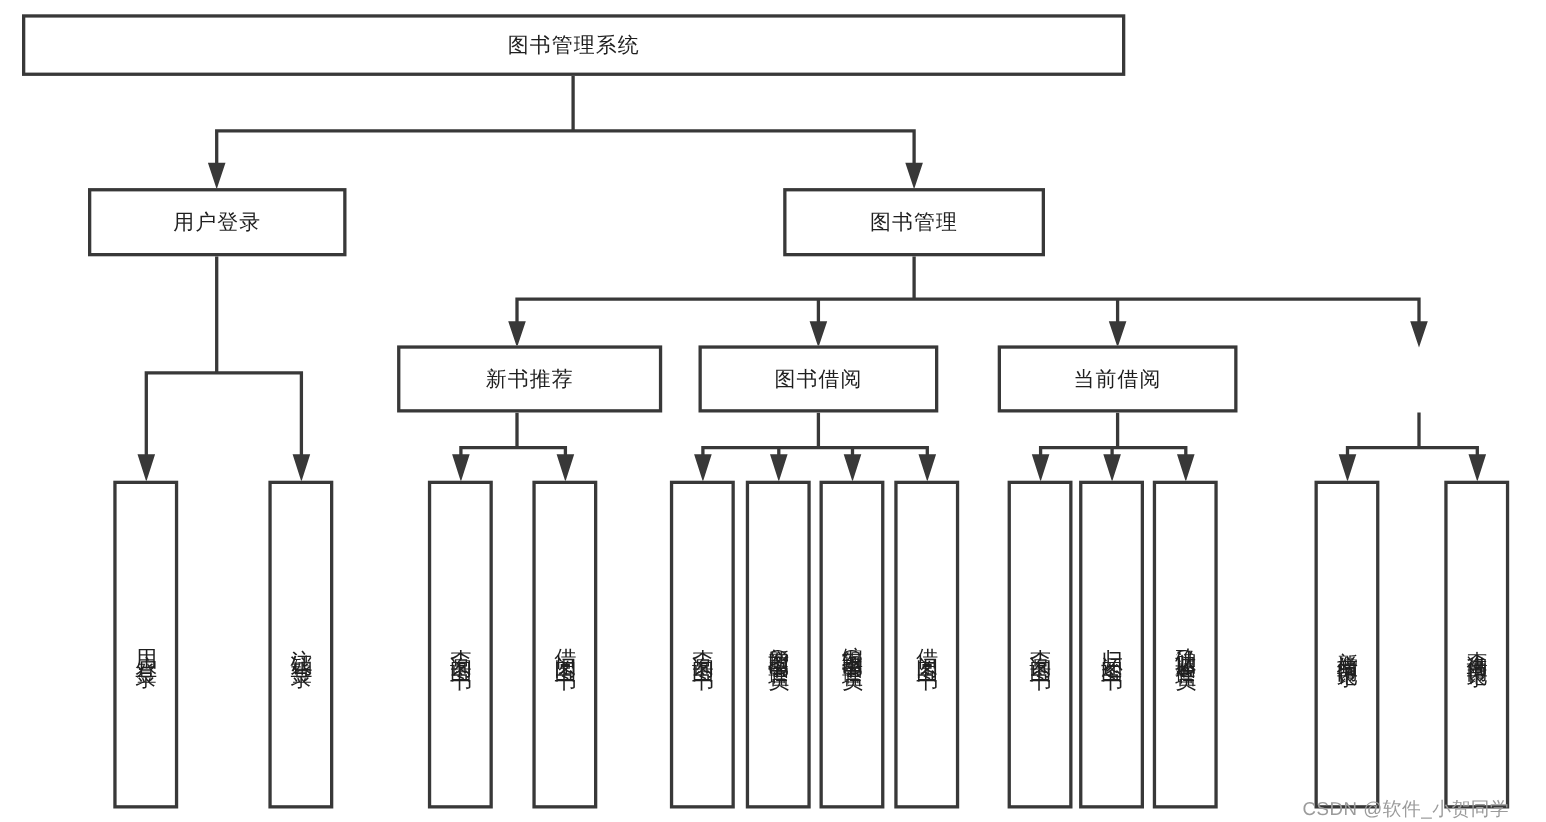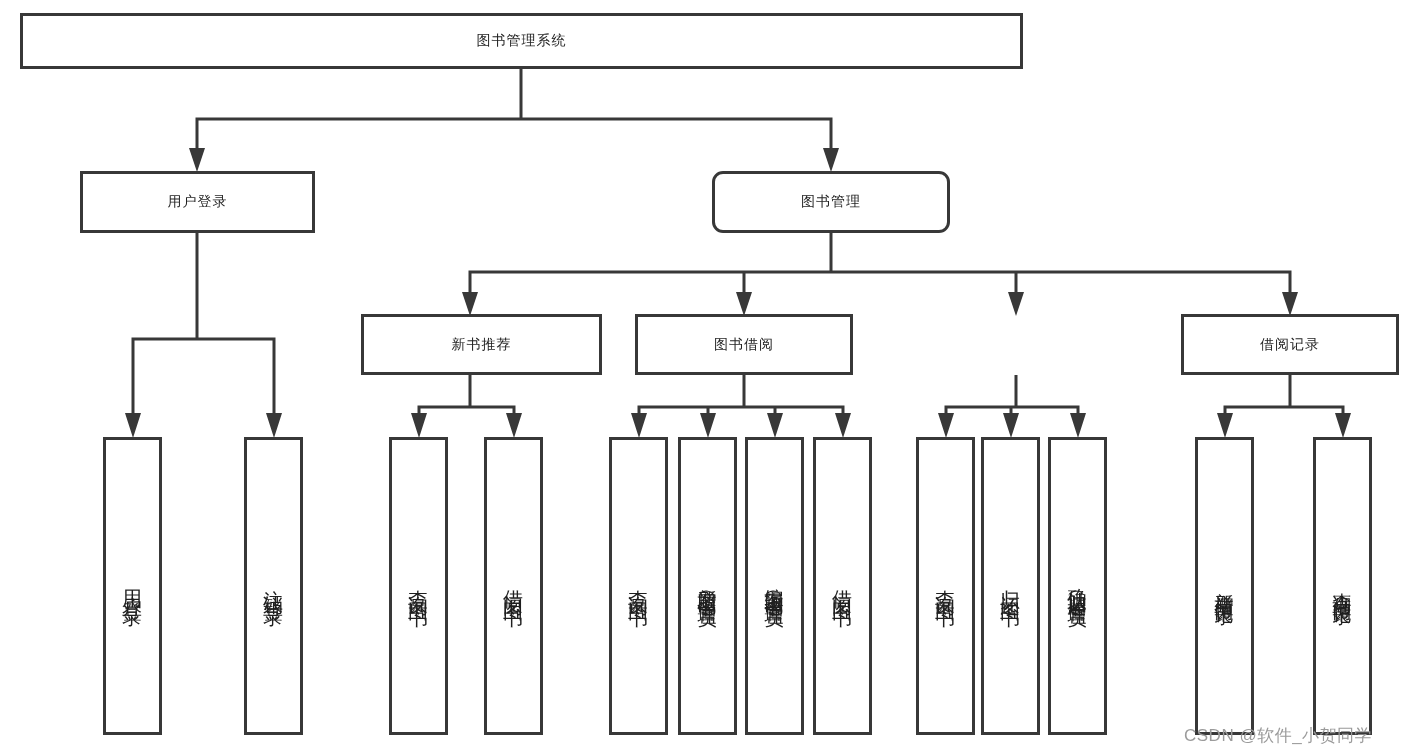--- a/index.html
+++ b/index.html
@@ -11,21 +11,21 @@
     overflow:hidden;
   }
   .connector-layer{position:absolute;left:0;top:0;pointer-events:none;}
   .node{
     position:absolute;
     box-sizing:border-box;
     background:#ffffff;
     border:3px solid #383838;
     display:flex;align-items:center;justify-content:center;
     color:#1f1f1f;
-    font-size:14px;
+    font-size:19px;
     letter-spacing:1px;
     text-align:center;
     z-index:2;
   }
   .vnode{
     writing-mode:vertical-rl;
     text-orientation:mixed;
     font-size:20px;
     letter-spacing:6px;
     line-height:1;
@@ -76,25 +76,25 @@
              M938 413 L954 413 L946 438 Z
              M1003 413 L1019 413 L1011 438 Z
              M1070 413 L1086 413 L1078 438 Z
              M1217 413 L1233 413 L1225 438 Z
              M1335 413 L1351 413 L1343 438 Z"></path>
   </svg>
 
   <div class="node" style="left:20px;top:13px;width:1003px;height:56px;">图书管理系统</div>
 
   <div class="node" style="left:80px;top:171px;width:235px;height:62px;">用户登录</div>
-  <div class="node" style="left:712px;top:171px;width:238px;height:62px;border-radius:11px;">图书管理</div>
+  <div class="node" style="left:712px;top:171px;width:238px;height:62px;">图书管理</div>
 
   <div class="node" style="left:361px;top:314px;width:241px;height:61px;">新书推荐</div>
   <div class="node" style="left:635px;top:314px;width:218px;height:61px;text-align:right;">图书借阅</div>
-  <div class="node" style="left:1181px;top:314px;width:218px;height:61px;">借阅记录</div>
+  <div class="node" style="left:907px;top:314px;width:218px;height:61px;">当前借阅</div>
 
   <div class="node vnode" style="left:103px;top:437px;width:59px;height:298px;">用户登录</div>
   <div class="node vnode" style="left:244px;top:437px;width:59px;height:298px;">注销登录</div>
 
   <div class="node vnode" style="left:389px;top:437px;width:59px;height:298px;">查询图书</div>
   <div class="node vnode" style="left:484px;top:437px;width:59px;height:298px;">借阅图书</div>
 
   <div class="node vnode" style="left:609px;top:437px;width:59px;height:298px;">查询图书</div>
   <div class="node vnode long" style="left:678px;top:437px;width:59px;height:298px;">新增图书（管理员）</div>
   <div class="node vnode long" style="left:745px;top:437px;width:59px;height:298px;">编辑图书（管理员）</div>

